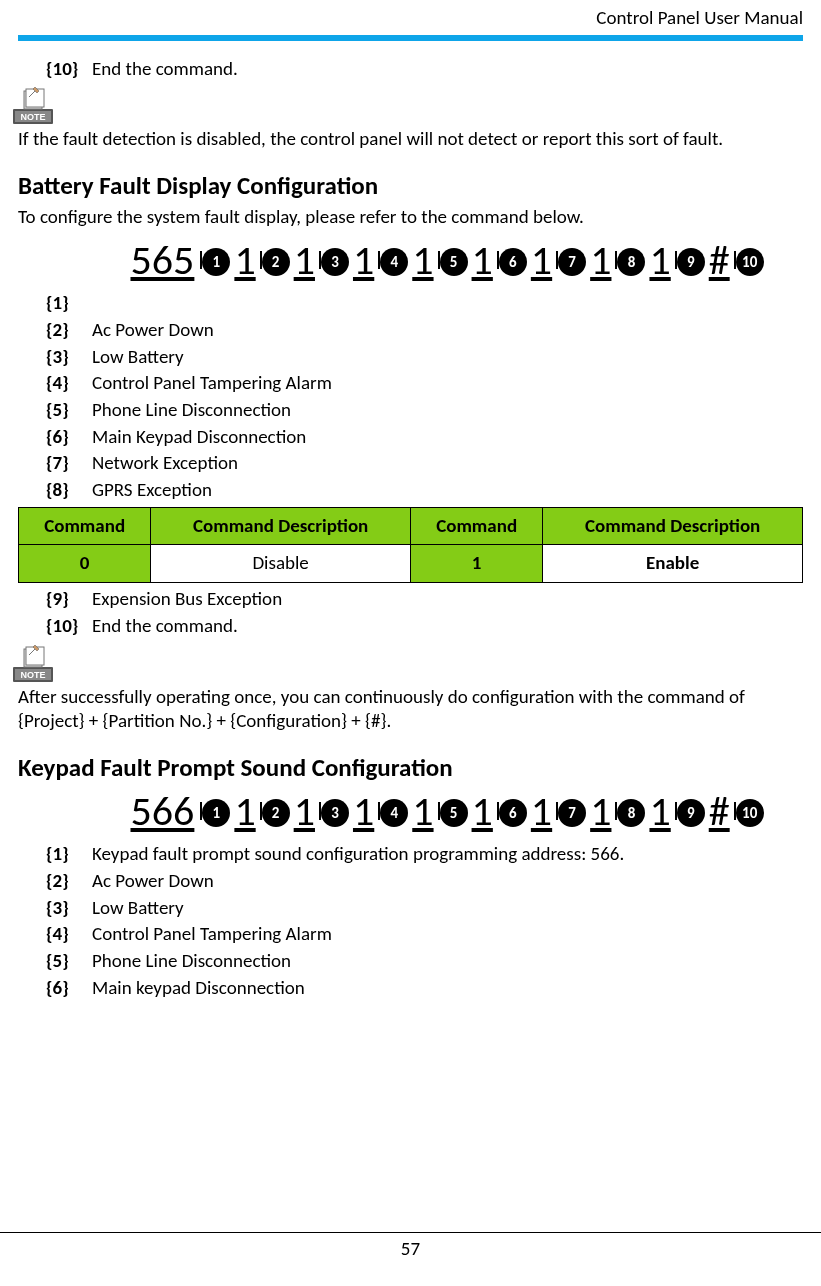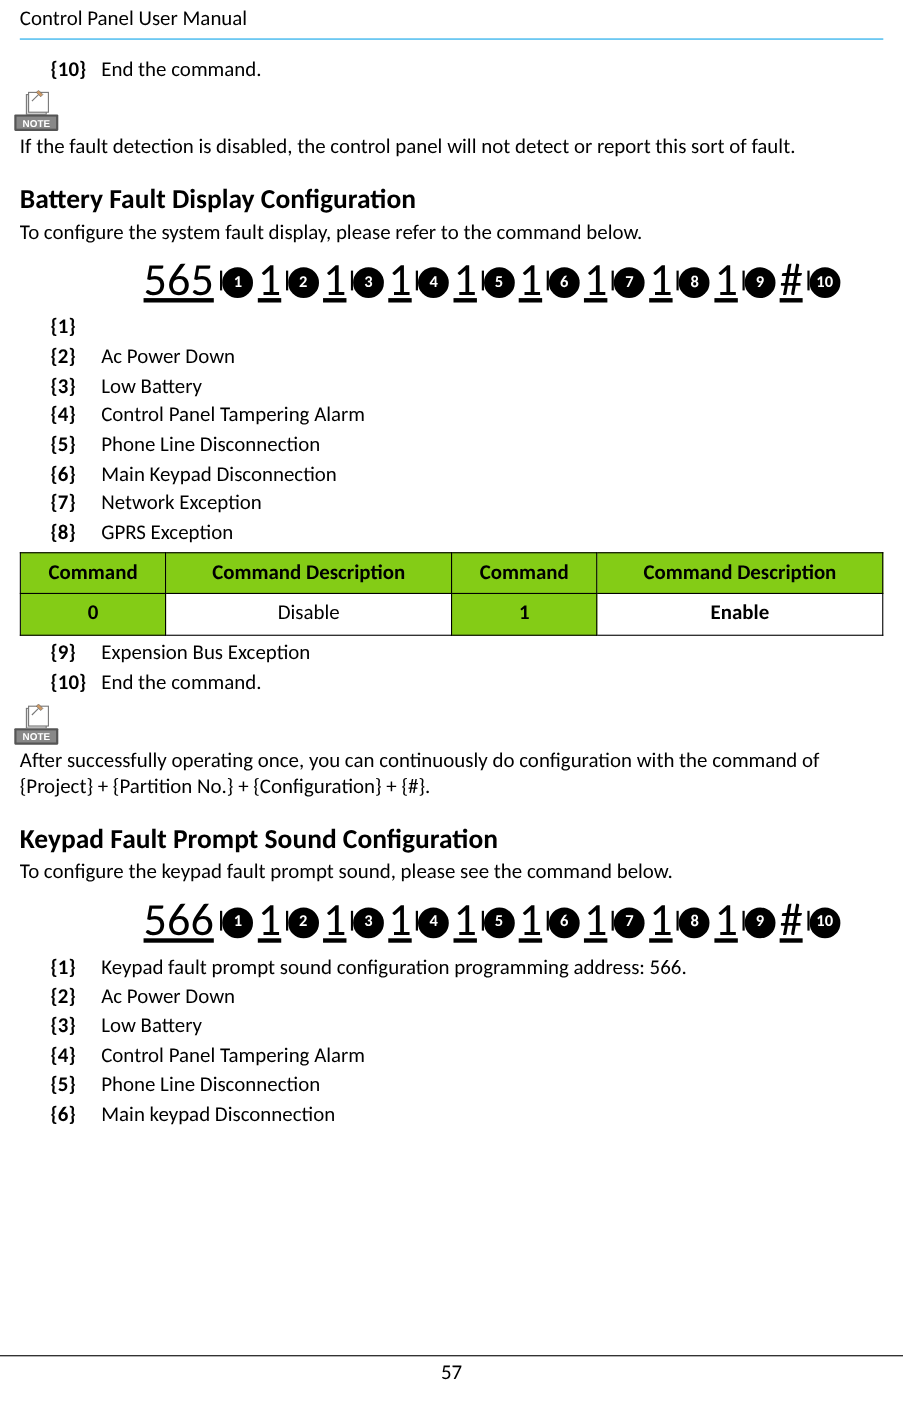--- a/index.html
+++ b/index.html
@@ -13,23 +13,23 @@
     line-height: 1.3;
   }
   .page {
     width: 821px;
     min-height: 1286px;
     margin: 0 auto;
     padding: 0 18px 10px 18px;
     position: relative;
   }
   .header {
-    text-align: left;
+    text-align: right;
     padding: 6px 0 4px 0;
-    border-bottom: 1px solid #0ea5e9;
+    border-bottom: 6px solid #0ea5e9;
     font-size: 19px;
   }
   .content { padding-top: 14px; }
   .indent { padding-left: 28px; }
   .row-item { display: flex; margin: 2px 0; }
   .row-key { font-weight: bold; min-width: 46px; }
   .note-icon {
     width: 42px; height: 38px;
     margin: 6px 0 2px -6px;
   }
@@ -246,21 +246,20 @@
         <text x="21" y="33" text-anchor="middle" fill="#fff" font-size="9" font-family="Arial" font-weight="bold">NOTE</text>
         <rect x="12" y="4" width="18" height="18" fill="#ddd" stroke="#777"></rect>
         <rect x="14" y="2" width="18" height="18" fill="#fff" stroke="#777"></rect>
         <path d="M23 0 l4 4 l-2 2 l-4 -4 z" fill="#c96" stroke="#555" stroke-width="0.5"></path>
         <line x1="23" y1="4" x2="17" y2="10" stroke="#777"></line>
       </svg>
     </div>
     <p>After successfully operating once, you can continuously do configuration with the command of {Project} + {Partition No.} + {Configuration} + {#}.</p>
 
     <h2 class="section">Keypad Fault Prompt Sound Configuration</h2>
-    <p>To configure the keypad fault prompt sound, please see the command below.</p>
 
     <div class="cmd-diagram">
       <div class="cmd-digits">
         <div class="dig-group">
             <span class="dig-text first">566</span>
             <div class="dig-conn"></div>
             <div class="dig-circle">1</div>
           </div>
         <div class="dig-gap-l"></div>
         <div class="dig-group">

